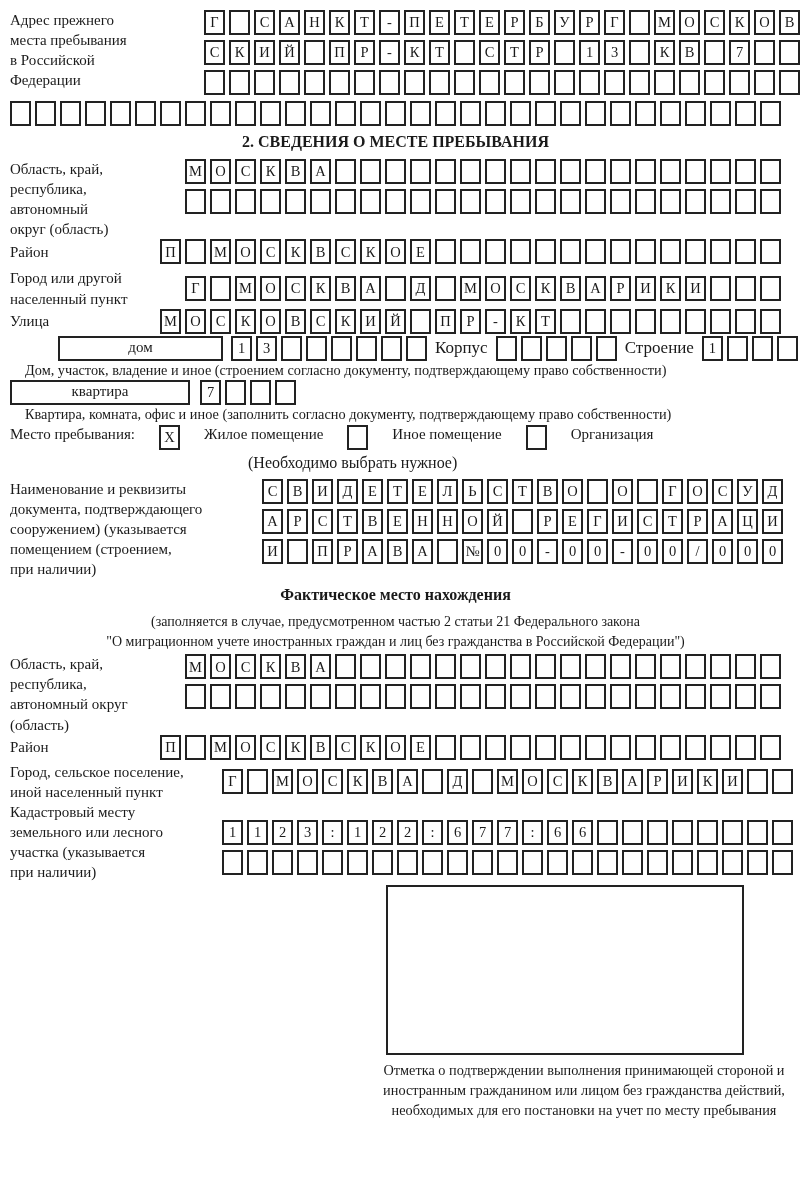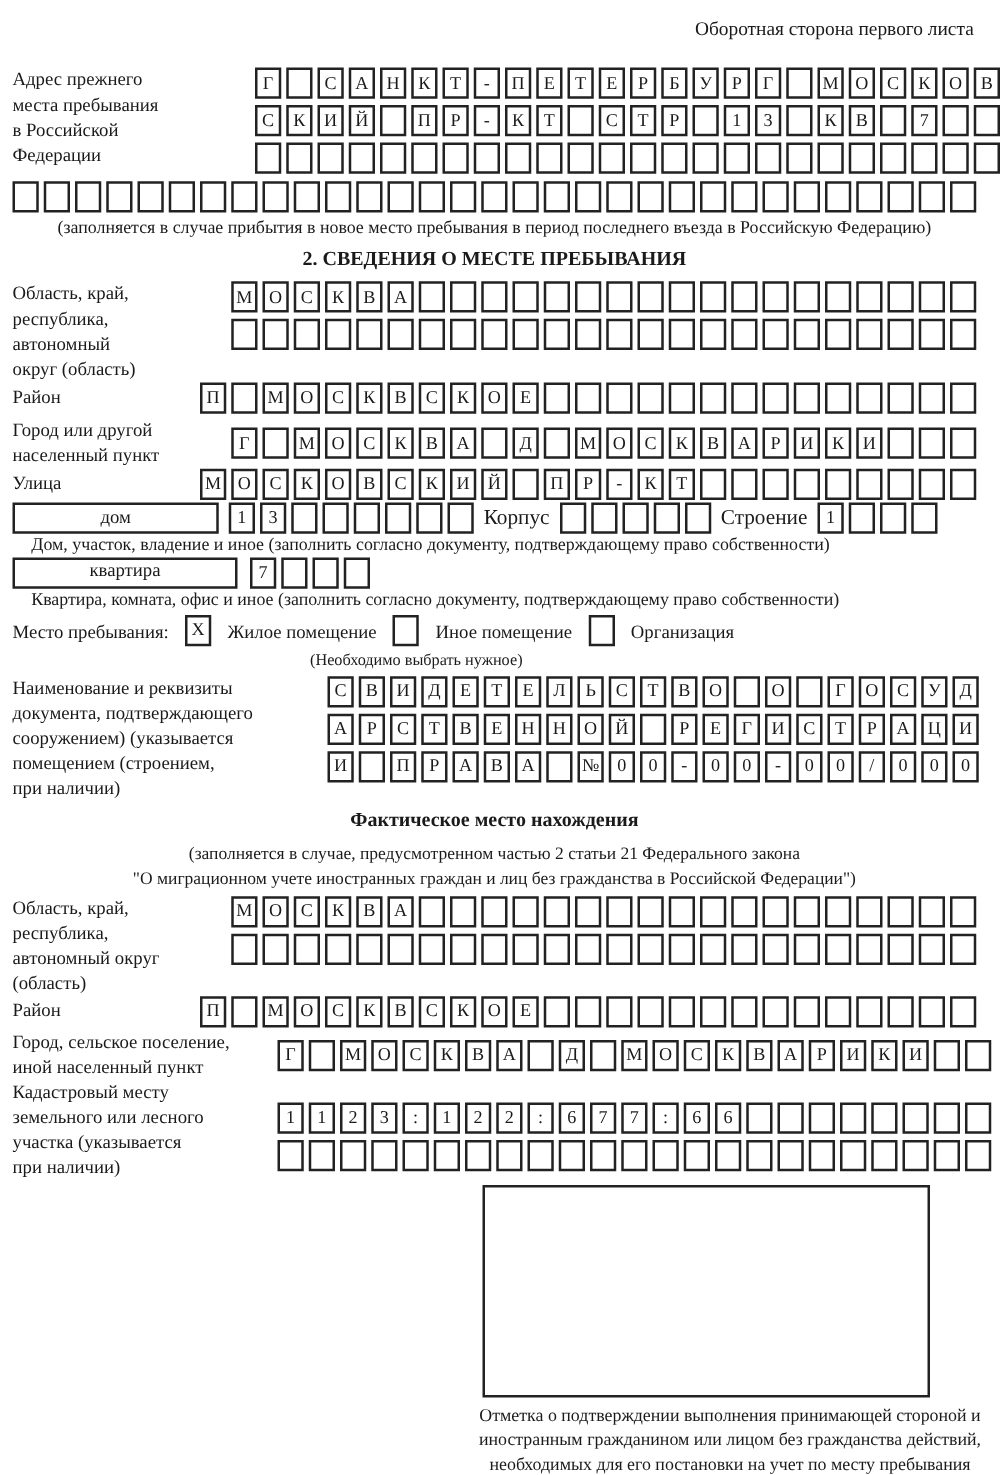--- a/index.html
+++ b/index.html
@@ -29,45 +29,44 @@
   .fullrow{margin:6px 0 3px 0;}
   .cap{font-size:14.3px;}
   .center{text-align:center;}
   .indent{padding-left:15px;}
   .title{font-weight:bold;text-align:center;font-size:16px;margin:5px 0 7px 0;}
   .mb2{margin-bottom:2px;}.mb4{margin-bottom:4px;gap:24px;}
   .widebox{
     box-sizing:border-box;height:25px;border:2px solid #222;flex:0 0 auto;
     display:flex;align-items:center;justify-content:center;font-size:15px;
   }
-  .w165{width:165px;}
+  .w165{width:165px;margin-left:48px;}
   .w200{width:180px;}
   .ml8{margin-left:8px;}
   .ml10{margin-left:10px;}
   .inlbl{margin:0 8px;flex:0 0 auto;font-size:17px;}
-  .stayrow{display:flex;align-items:flex-end;gap:13px;margin-top:2px;}
+  .stayrow{display:flex;align-items:flex-start;gap:24px;margin-top:2px;}
   .cb{
     box-sizing:border-box;width:21px;height:25px;border:2px solid #222;flex:0 0 auto;
     display:inline-flex;align-items:center;justify-content:center;font-size:14.5px;
   }
-  .hint{font-size:13px;margin:2px 0 5px 238px;}
+  .hint{font-size:16px;margin:2px 0 5px 238px;}
   .padtop18{padding-top:18px;}
   .markbox{
     box-sizing:border-box;width:358px;height:170px;border:2px solid #222;
     margin:3px 0 6px 376px;
   }
   .markcap{width:412px;margin-left:368px;text-align:center;font-size:14.3px;line-height:1.38;}
   .notes{font-size:14px;text-align:center;line-height:1.4;margin-bottom:3px;}
 </style>
 </head>
 <body>
 
 <div>
 
-  <div class="hdr">Оборотная сторона первого листа</div>
 
   <div class="frow top mb4">
     <div class="lbl w170">
       <div>Адрес прежнего</div>
       <div>места пребывания</div>
       <div>в Российской</div>
       <div>Федерации</div>
     </div>
     <div class="rows">
       <div class="cellrow">
@@ -176,21 +175,20 @@
       <span class="cell"></span>
       <span class="cell"></span>
       <span class="cell"></span>
       <span class="cell"></span>
       <span class="cell"></span>
       <span class="cell"></span>
       <span class="cell"></span>
       <span class="cell"></span>
       <span class="cell"></span>
     </div>
-  <div class="cap center mb2">(заполняется в случае прибытия в новое место пребывания в период последнего въезда в Российскую Федерацию)</div>
 
   <div class="title">2. СВЕДЕНИЯ О МЕСТЕ ПРЕБЫВАНИЯ</div>
 
   <div class="frow top">
     <div class="lbl w170">
       <div>Область, край,</div>
       <div>республика,</div>
       <div>автономный</div>
       <div>округ (область)</div>
     </div>
@@ -366,21 +364,21 @@
         <span class="cell"></span>
       </div>
     <div class="inlbl">Строение</div>
     <div class="cellrow">
         <span class="cell">1</span>
         <span class="cell"></span>
         <span class="cell"></span>
         <span class="cell"></span>
       </div>
   </div>
-  <div class="cap indent">Дом, участок, владение и иное (заполнить согласно документу, подтверждающему право собственности)</div>
+  <div class="cap indent">Дом, участок, владение и иное (строением согласно документу, подтверждающему право собственности)</div>
 
   <div class="frow">
     <div class="widebox w200">квартира</div>
     <div class="cellrow ml10">
         <span class="cell">7</span>
         <span class="cell"></span>
         <span class="cell"></span>
         <span class="cell"></span>
       </div>
   </div>

